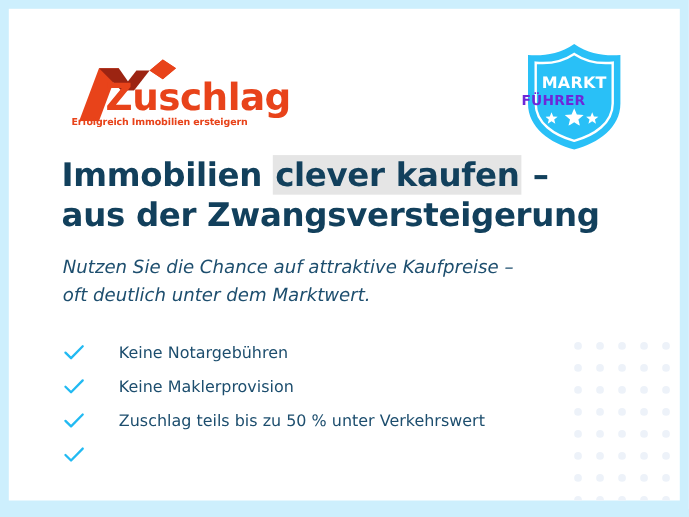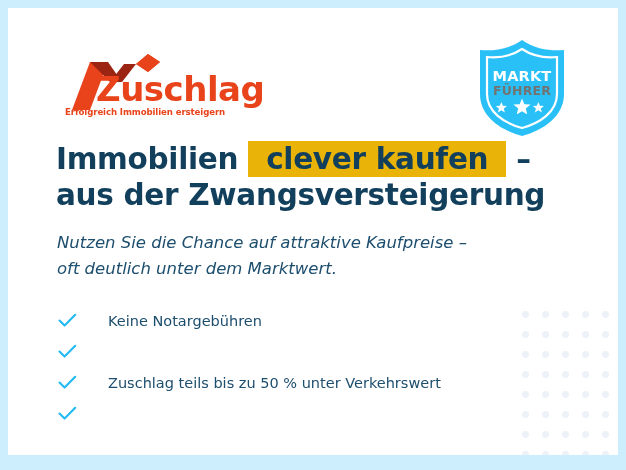--- a/index.html
+++ b/index.html
@@ -103,22 +103,21 @@
     color: #ffffff;
     font-size: 14.5px;
     font-weight: bold;
     letter-spacing: 0.2px;
     font-family: "DejaVu Sans", sans-serif;
   }
   #badge-label-bottom {
     position: absolute;
     width: 100%;
     top: 45px;
-    text-align: center;
-    color: #737373;
+    color: #6d28d9;
     font-size: 12.5px;
     font-weight: bold;
     letter-spacing: 0.2px;
     font-family: "DejaVu Sans", sans-serif;
   }
   #badge-stars {
     position: absolute;
     width: 100%;
     top: 60px;
     text-align: center;
@@ -131,22 +130,22 @@
     top: 133px;
     width: 510px;
     color: #12405c;
     font-size: 29.5px;
     font-weight: bold;
     line-height: 36px;
     letter-spacing: -0.3px;
     font-family: "DejaVu Sans", sans-serif;
   }
   #headline .hl {
-    background: #eab308;
-    padding: 1px 18px;
+    background: #e5e5e5;
+    padding: 1px 2px;
   }
 
   
   #subheading {
     position: absolute;
     left: 49px;
     top: 222px;
     width: 520px;
     color: #1d4e6e;
     font-size: 16.5px;
@@ -278,20 +277,21 @@
             </svg>
         </span>
         <span class="blabel">Keine Notargebühren</span>
       </div>
       <div class="bullet">
         <span class="check">
           <svg width="19" height="15" viewBox="0 0 19 15">
               <path d="M1.5 7.6 L 6.6 12.6 L 17.2 1.8" fill="none" stroke="#22baf2" stroke-width="2.1" stroke-linecap="round" stroke-linejoin="round"></path>
             </svg>
         </span>
+        <span class="blabel">Keine Maklerprovision</span>
       </div>
       <div class="bullet">
         <span class="check">
           <svg width="19" height="15" viewBox="0 0 19 15">
               <path d="M1.5 7.6 L 6.6 12.6 L 17.2 1.8" fill="none" stroke="#22baf2" stroke-width="2.1" stroke-linecap="round" stroke-linejoin="round"></path>
             </svg>
         </span>
         <span class="blabel">Zuschlag teils bis zu 50 % unter Verkehrswert</span>
       </div>
       <div class="bullet">

